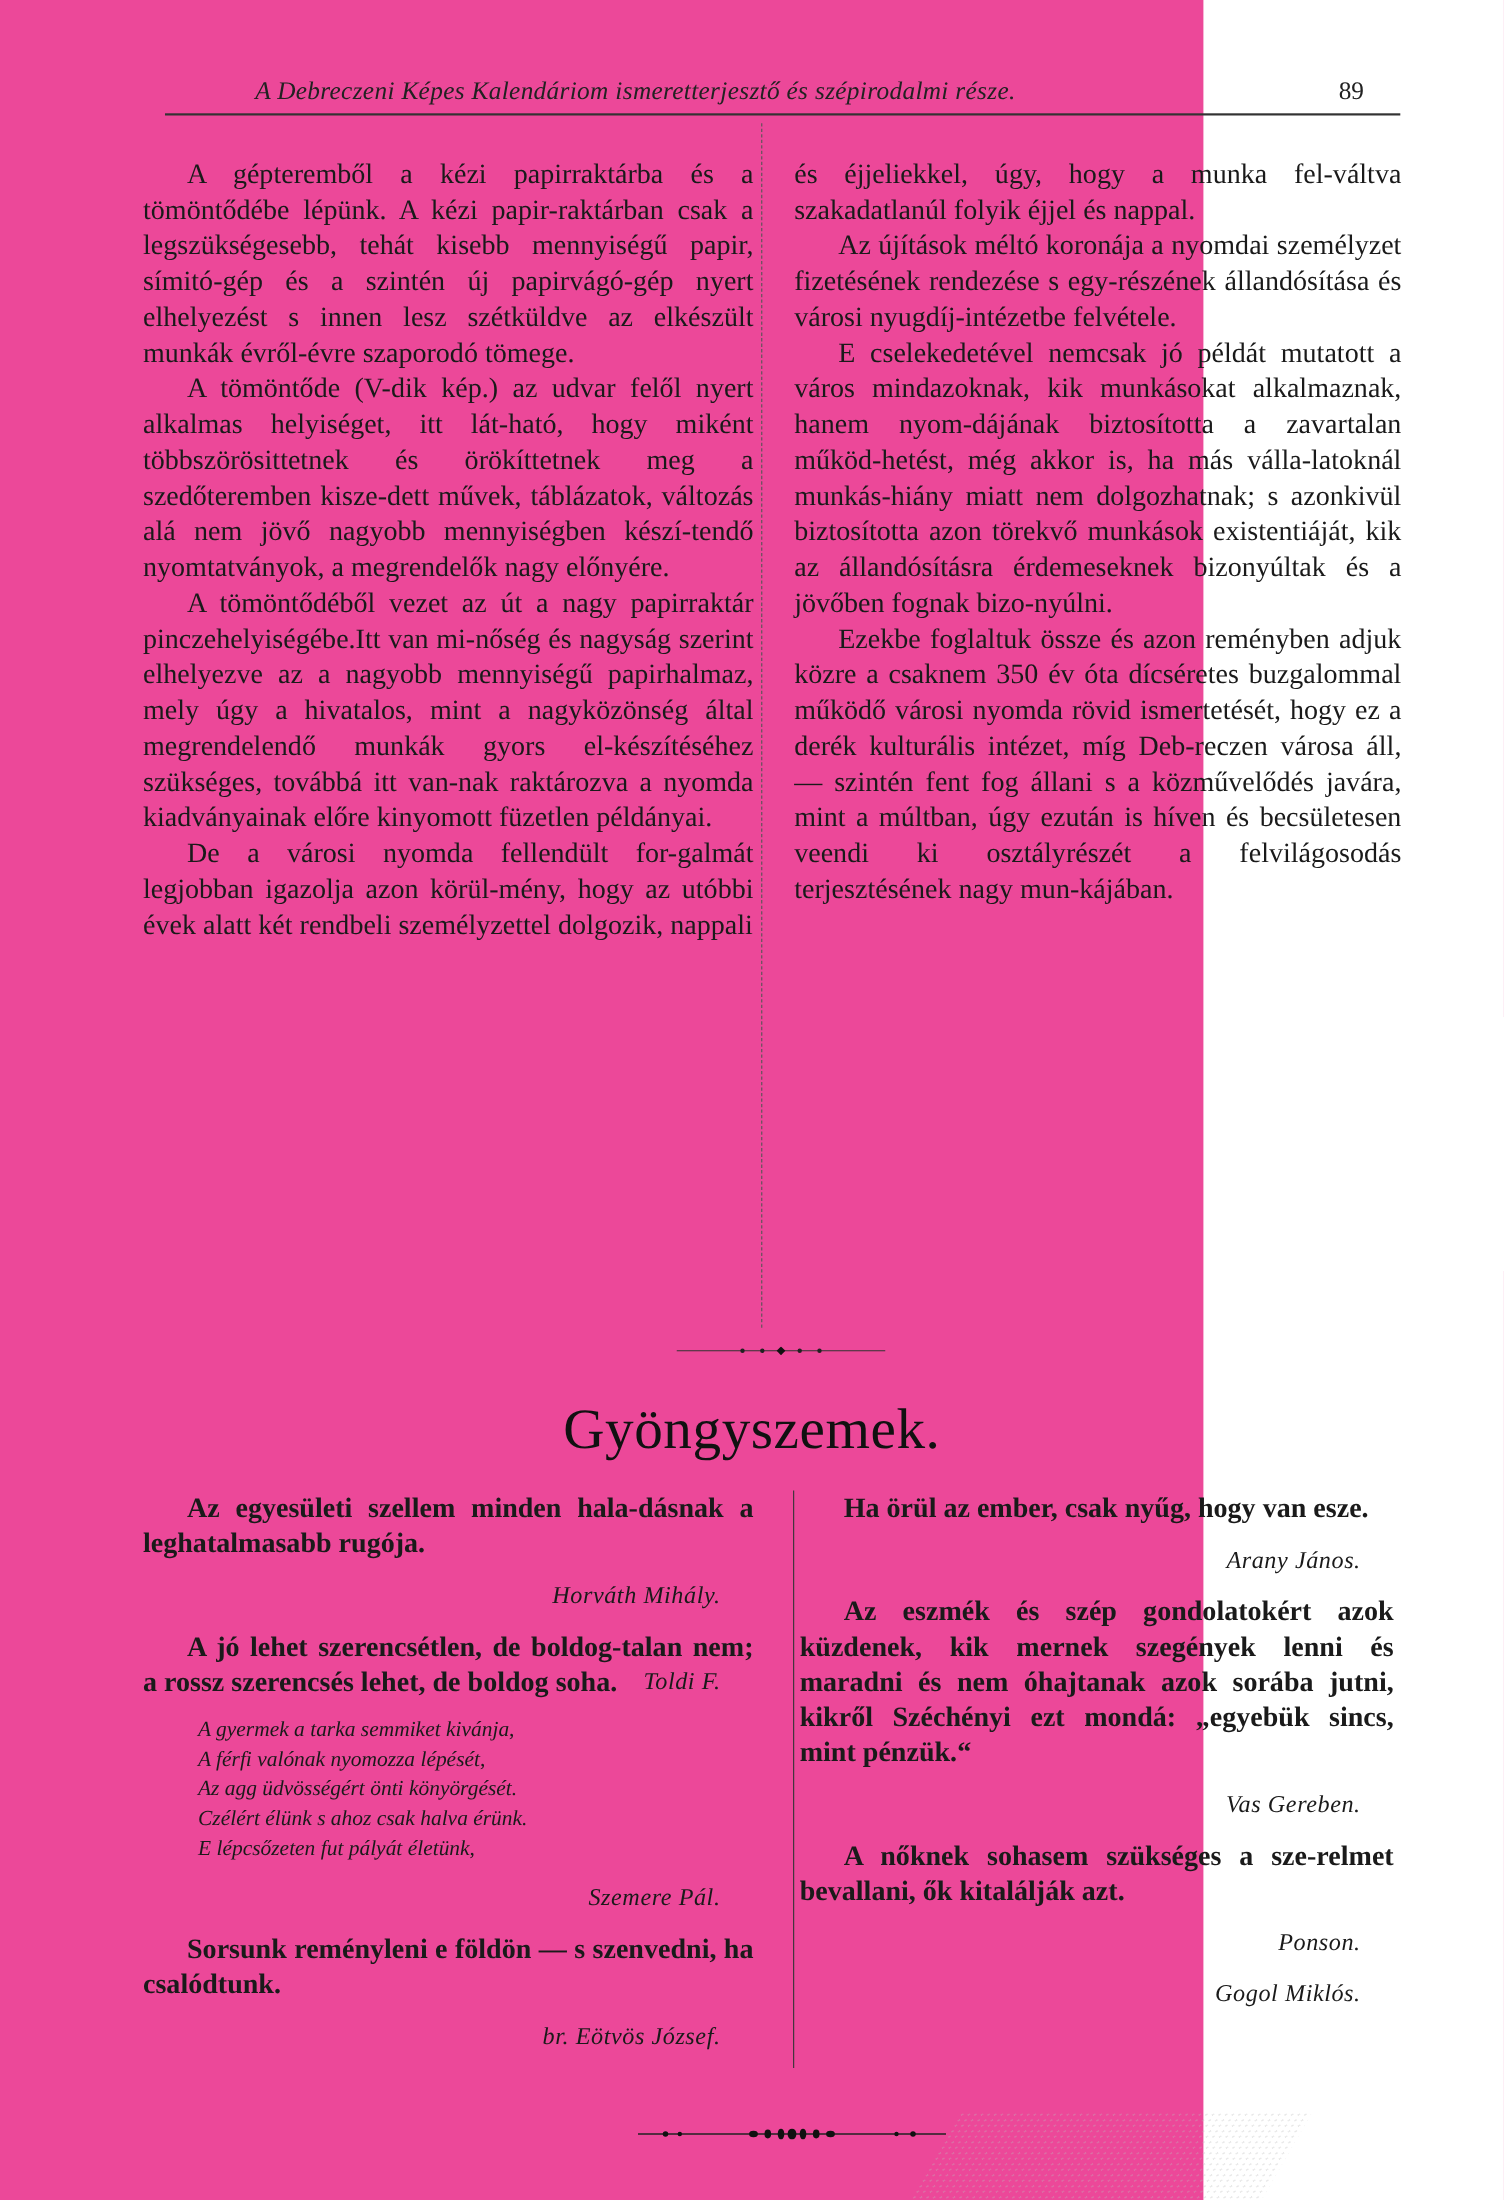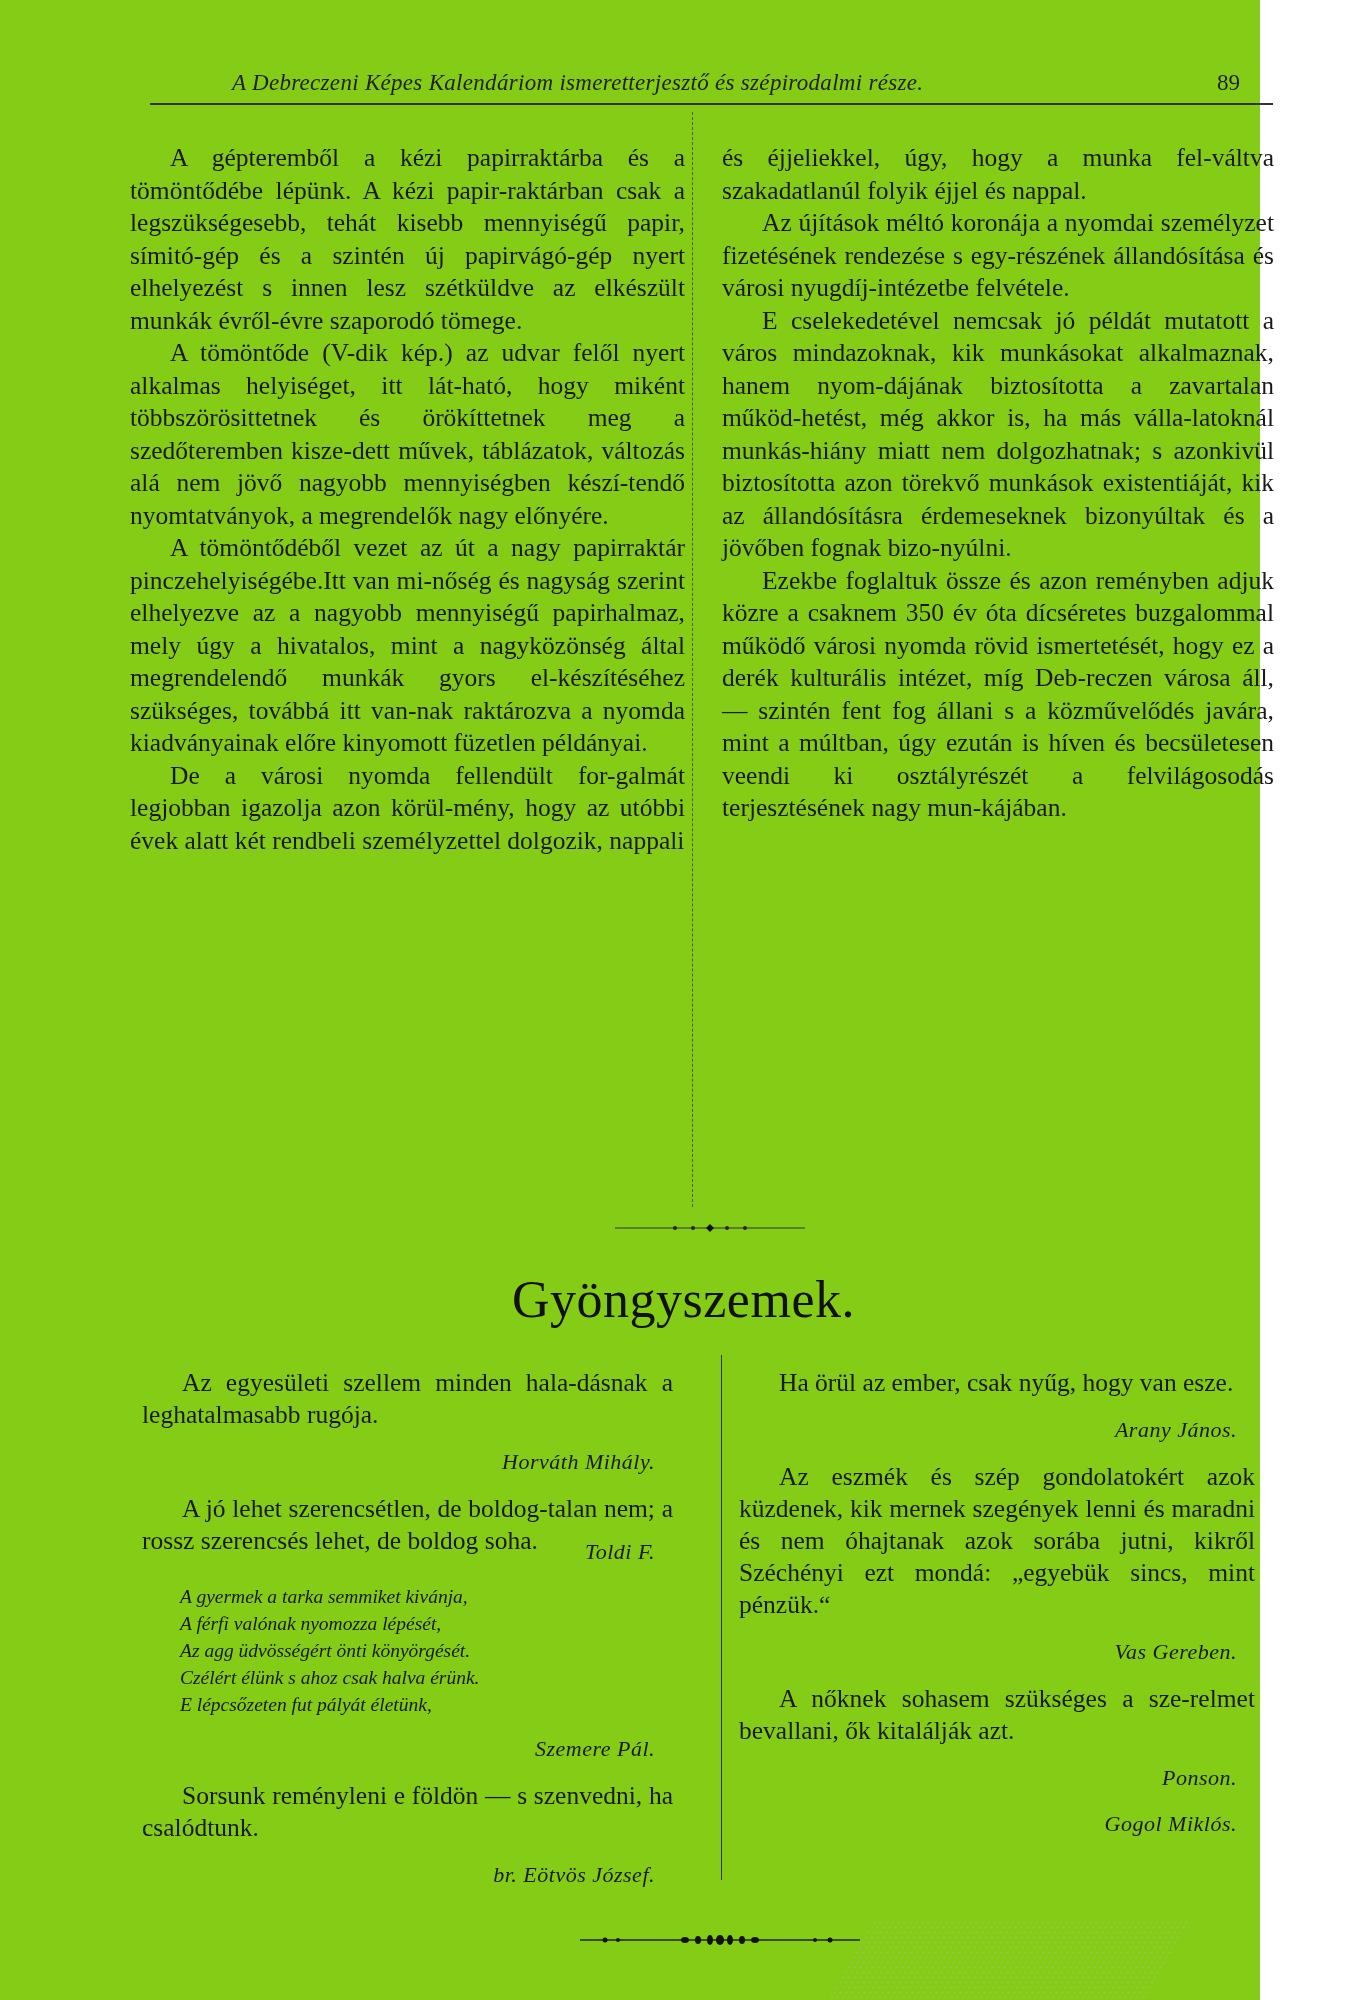--- a/index.html
+++ b/index.html
@@ -1,18 +1,18 @@
 <!DOCTYPE html>
 <html><head>
 <meta charset="utf-8">
 <style>
   html, body { margin: 0; padding: 0; background: #ffffff; }
   body { width: 1367px; height: 2000px; position: relative; overflow: hidden;
          font-family: "DejaVu Serif", "Liberation Serif", serif; color: #1a1a1a; }
-  .page { position: absolute; left: 0; top: 0; width: 1260px; height: 2000px; background: #84cc16; }
+  .page { position: absolute; left: 0; top: 0; width: 1094px; height: 2000px; background: #ec4899; }
 
   .running-head { position: absolute; left: 232px; top: 70px; width: 900px;
     font-family: "Liberation Serif", serif; font-style: italic; font-size: 23px; letter-spacing: 0.3px; color: #222; }
   .page-number { position: absolute; left: 1217px; top: 70px; font-family: "Liberation Serif", serif; font-size: 23px; color: #222; }
   .head-rule { position: absolute; left: 150px; top: 103px; width: 1123px; height: 0; border-top: 2px solid #333; }
 
   .col-divider { position: absolute; width: 0; border-left: 1px dashed #555; }
   .col-divider.top { left: 692px; top: 112px; height: 1095px; }
   .col-divider.bottom { left: 721px; top: 1355px; height: 525px; border-left: 1.5px solid #333; }
 
@@ -28,21 +28,21 @@
   .orn1 { left: 615px; top: 1224px; width: 190px; }
   .orn2 { left: 580px; top: 1935px; width: 280px; }
 
   .section-title { position: absolute; left: 0; top: 1270px; width: 1367px; text-align: center;
     font-family: "Liberation Serif", serif; font-size: 52px; letter-spacing: 0.5px; color: #111; }
 
   .quote-col { position: absolute; font-family: "Liberation Serif", serif; font-size: 25.5px; line-height: 32px; text-align: justify; }
   .quote-col.left { left: 130px; top: 1355px; width: 555px; }
   .quote-col.right { left: 727px; top: 1355px; width: 540px; }
   .quote { margin: 0 0 14px 0; }
-  .quote .qtext { text-indent: 40px; margin: 12px; }
+  .quote .qtext { text-indent: 40px; margin: 0; font-weight: bold; }
   .quote .attr { text-align: right; font-style: italic; font-size: 22px; line-height: 30px; padding-right: 14px; margin: 16px; letter-spacing: 0.5px; }
   .quote .attr.inline { margin-top: -32px; }
 
   .poem { margin: 12px 0 8px 50px; font-size: 19.5px; line-height: 27px; text-align: left; font-style: italic; }
   .poem .line { display: block; white-space: nowrap; }
 
   .speckle { position: absolute; left: 850px; top: 1920px; width: 320px; height: 80px;
     background-image: radial-gradient(#bbb 1px, transparent 1.2px);
     background-size: 6px 5px; opacity: 0.35; transform: skewX(-30deg); }
 </style>

